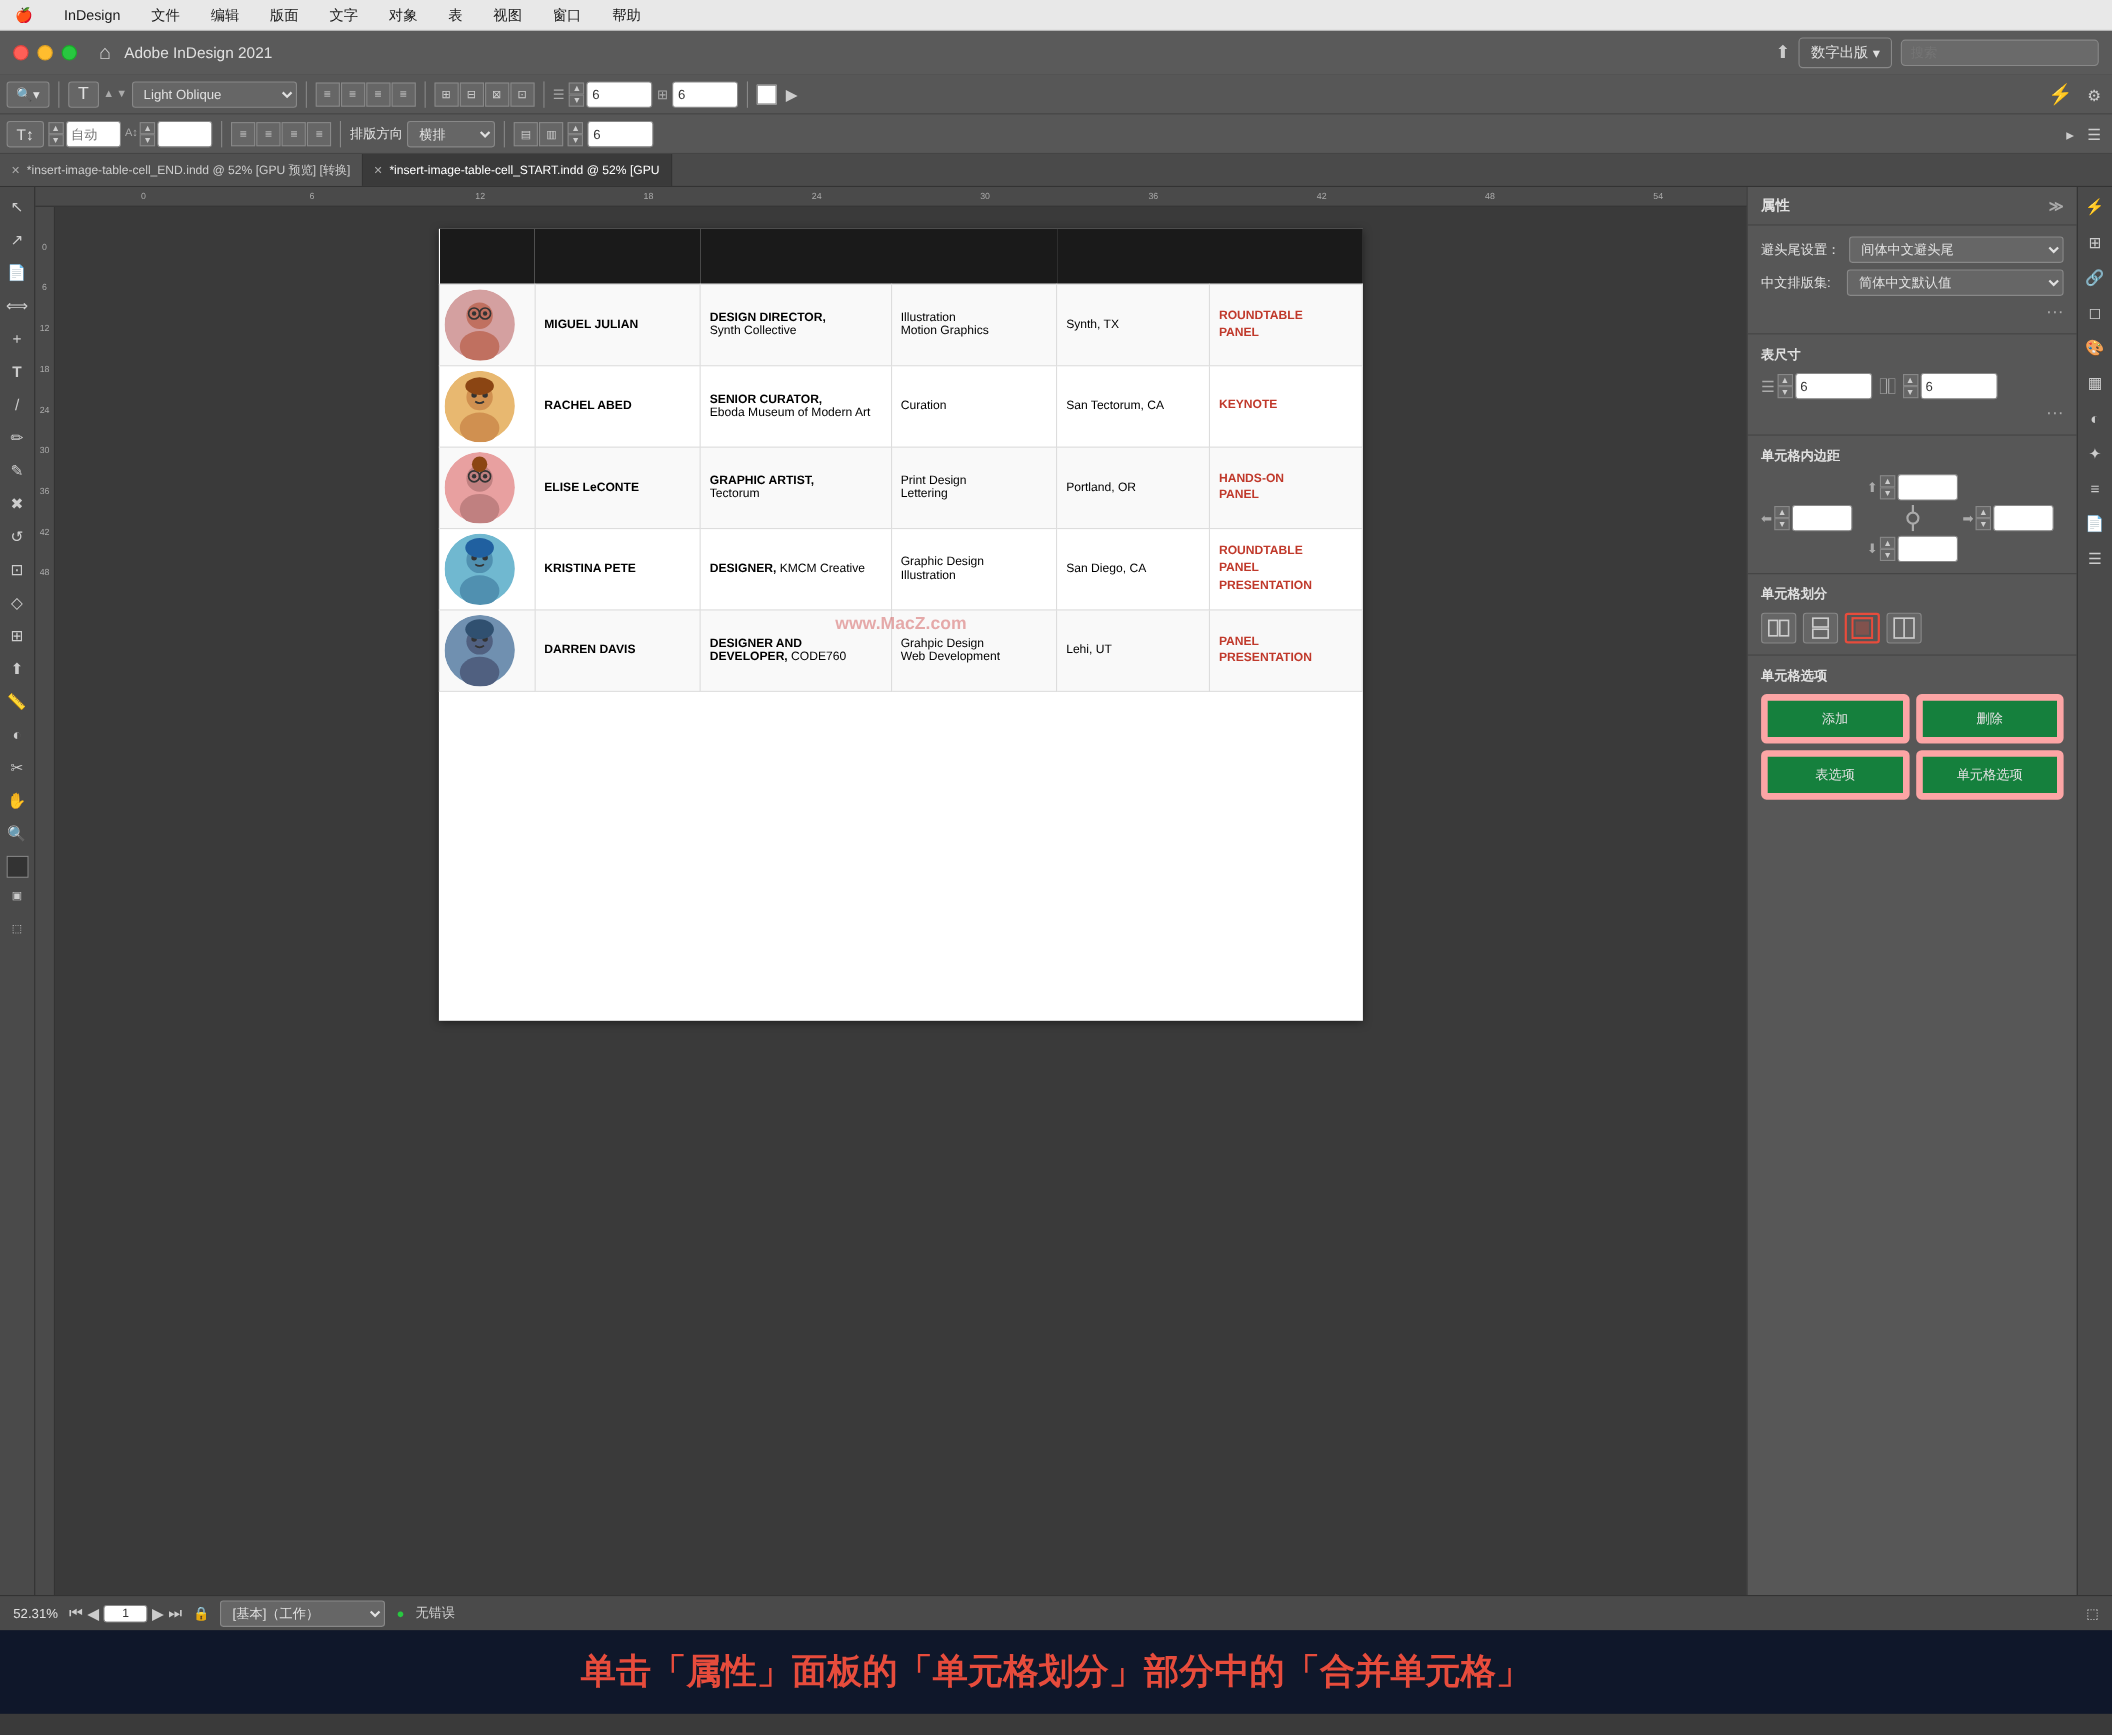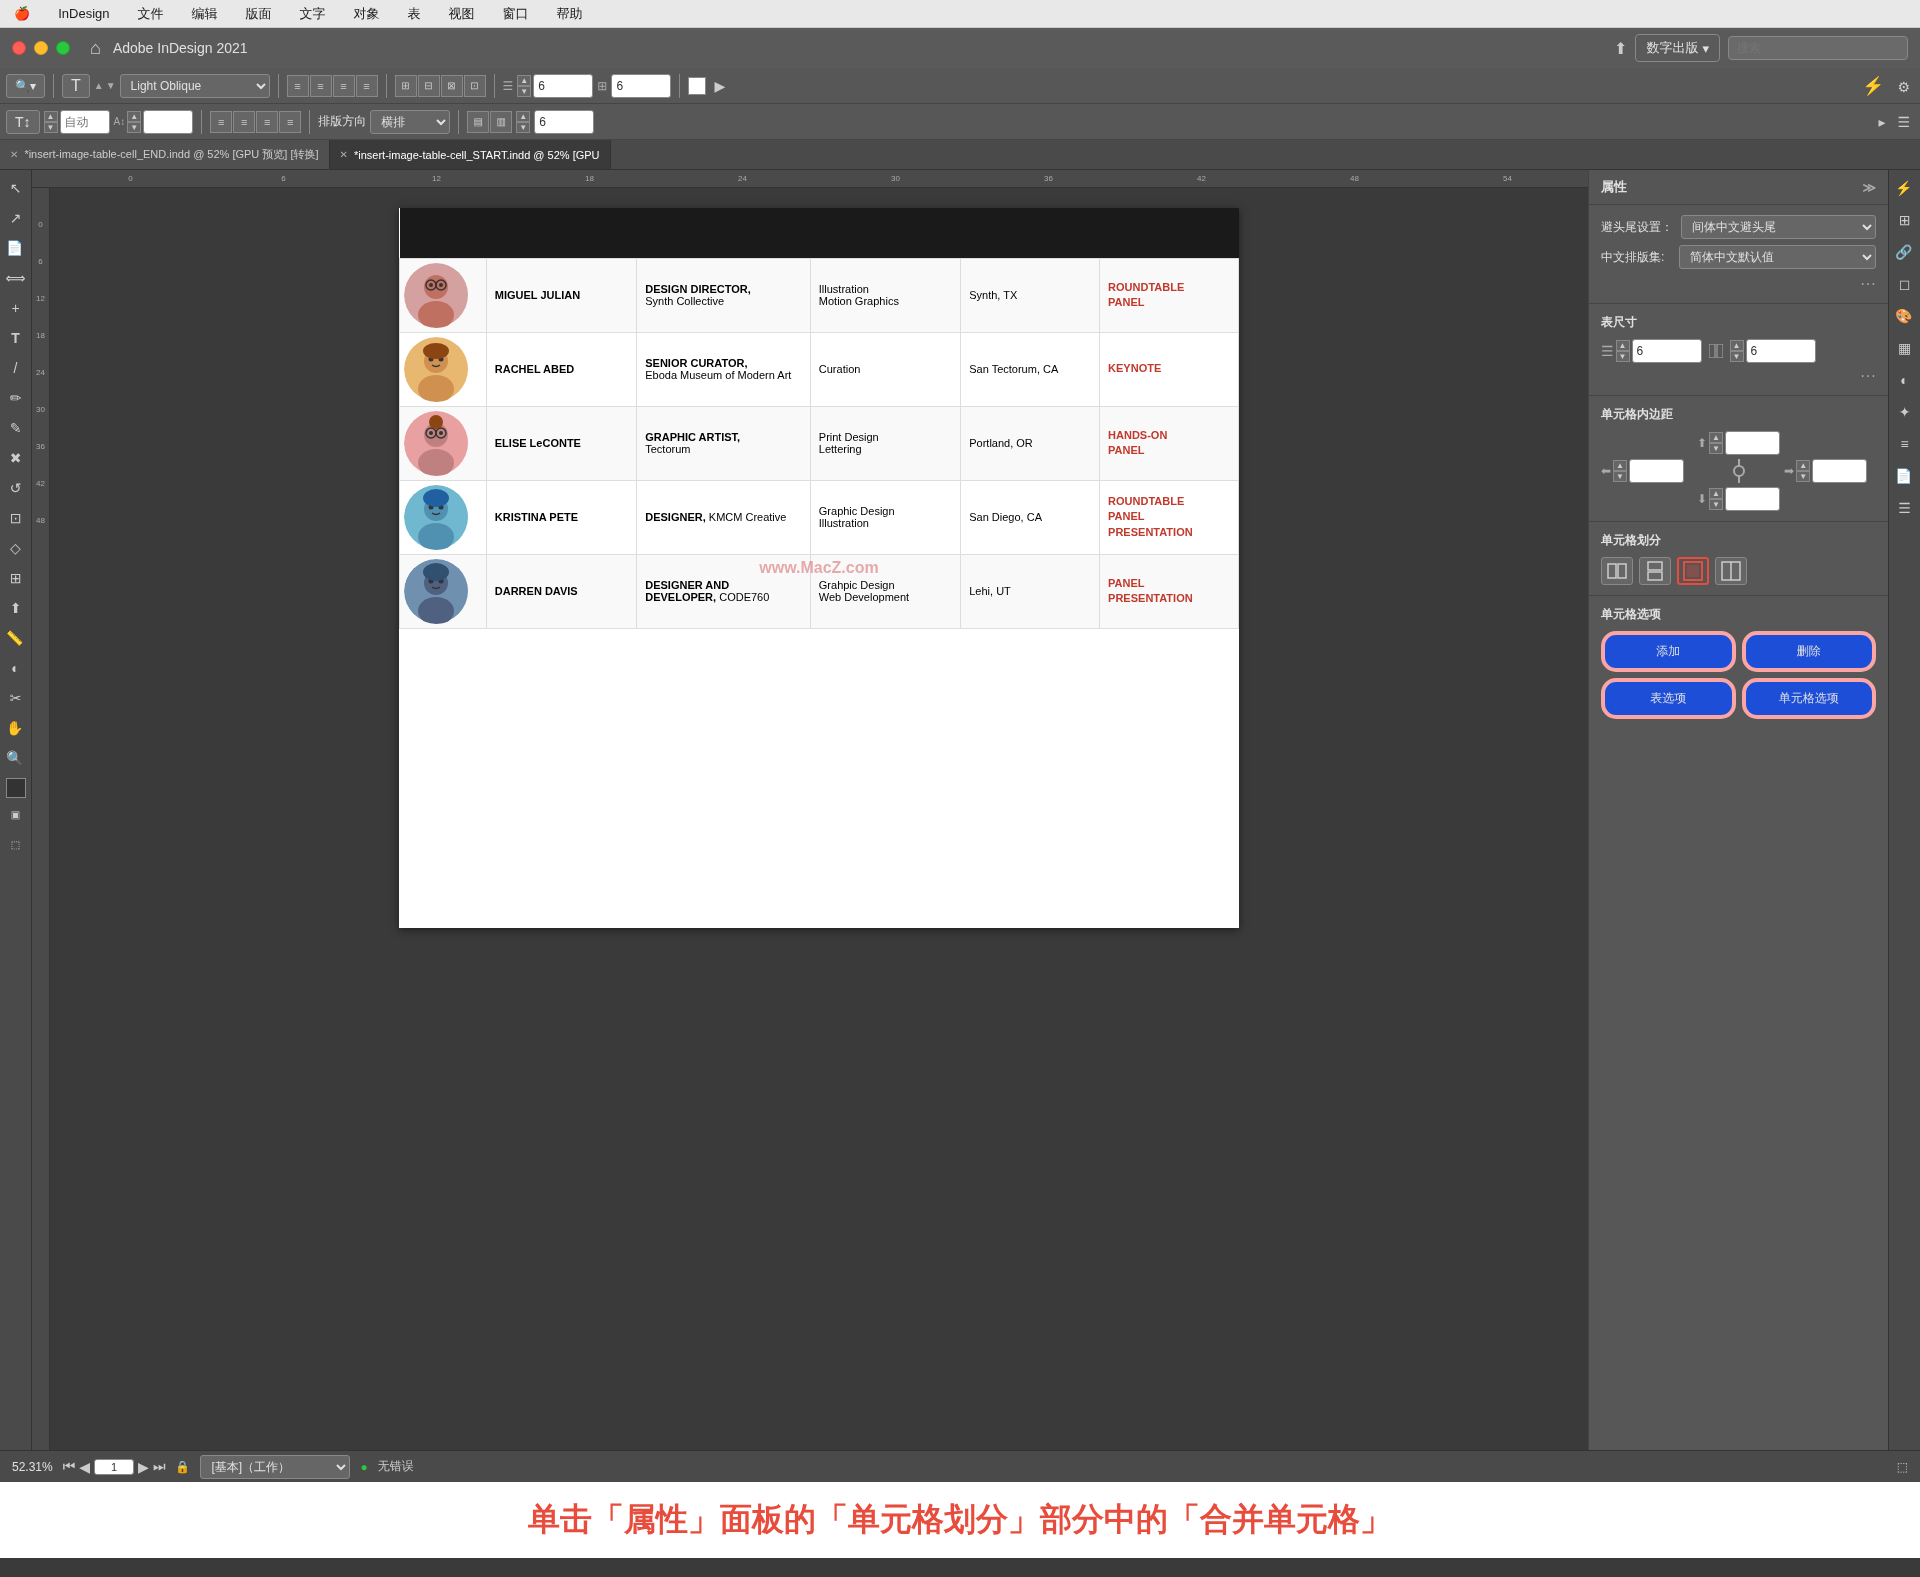--- a/index.html
+++ b/index.html
@@ -284,23 +284,23 @@
       align-items: center;
       justify-content: center;
       cursor: pointer;
       font-size: 14px;
     }
     .split-btn.active { border: 2px solid #e74c3c; background: #555; }
 
     .quick-actions { padding: 10px 12px; }
     .qa-grid { display: grid; grid-template-columns: 1fr 1fr; gap: 6px; }
     .qa-btn {
-      background: #1d4ed8;
-      border: 4px solid #fca5a5;
-      border-radius: 15px;
+      background: #15803d;
+      border: 6px solid #fca5a5;
+      border-radius: 5px;
       color: #e0e0e0;
       padding: 8px 6px;
       font-size: 12px;
       cursor: pointer;
       text-align: center;
     }
 
     
     .right-icons {
       width: 32px;
@@ -327,21 +327,21 @@
       color: #ccc;
     }
     .status-zoom { color: #e0e0e0; }
     .status-nav { display: flex; align-items: center; gap: 4px; }
     .nav-btn { background: none; border: none; color: #ccc; cursor: pointer; font-size: 14px; }
     .page-num { background: #fff; border: 1px solid #888; border-radius: 3px; color: #333; padding: 1px 6px; font-size: 11px; width: 40px; text-align: center; }
     .status-dot { color: #28c840; }
 
     
     .instruction-bar {
-      background: #ffffff;
+      background: #0f172a;
       padding: 16px 20px;
       text-align: center;
     }
     .instruction-text {
       font-size: 32px;
       font-weight: 700;
       color: #e74c3c;
     }
 
     .avatar-face {

